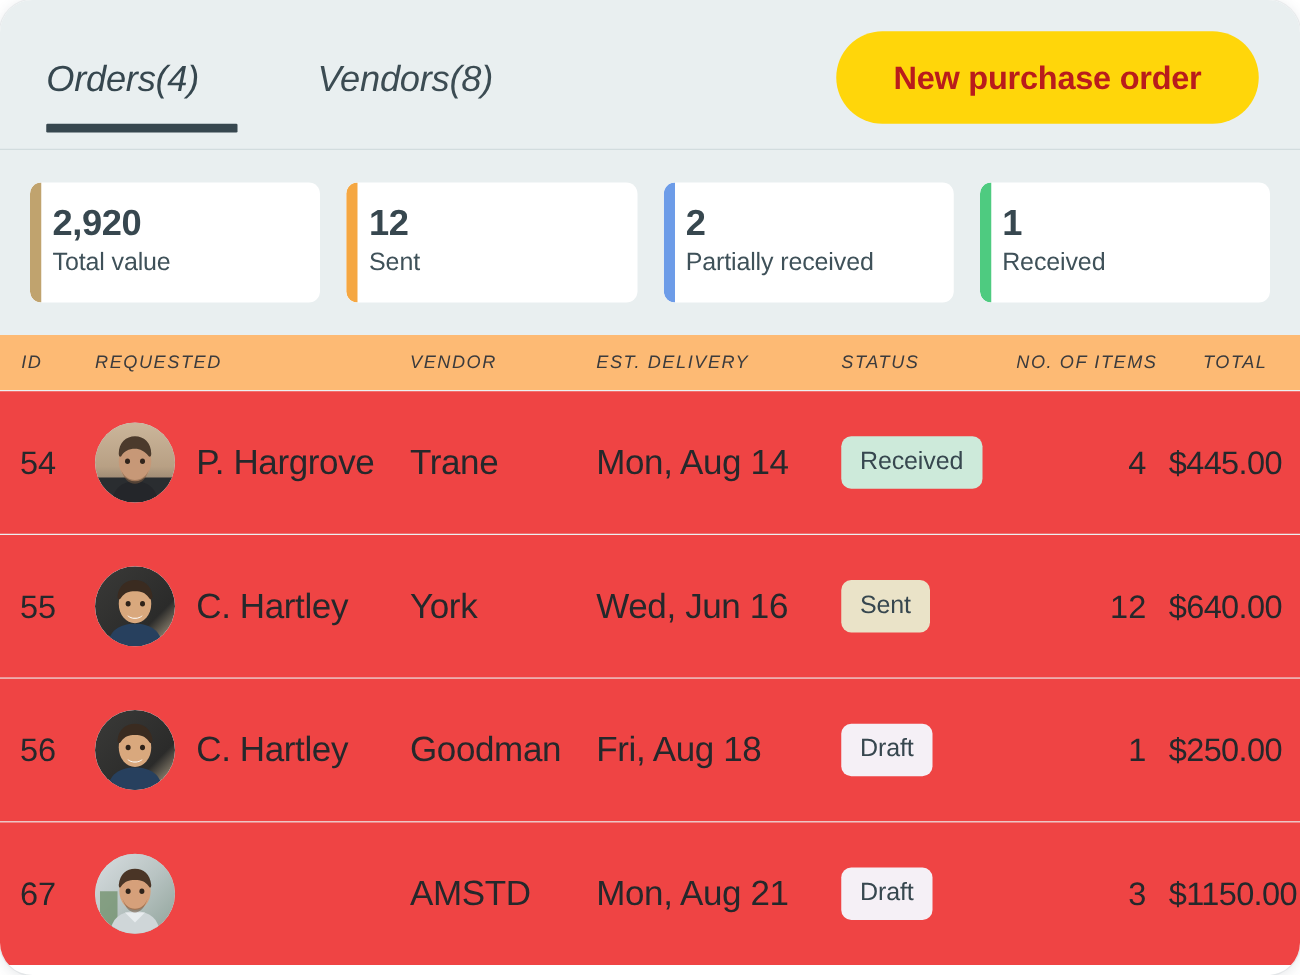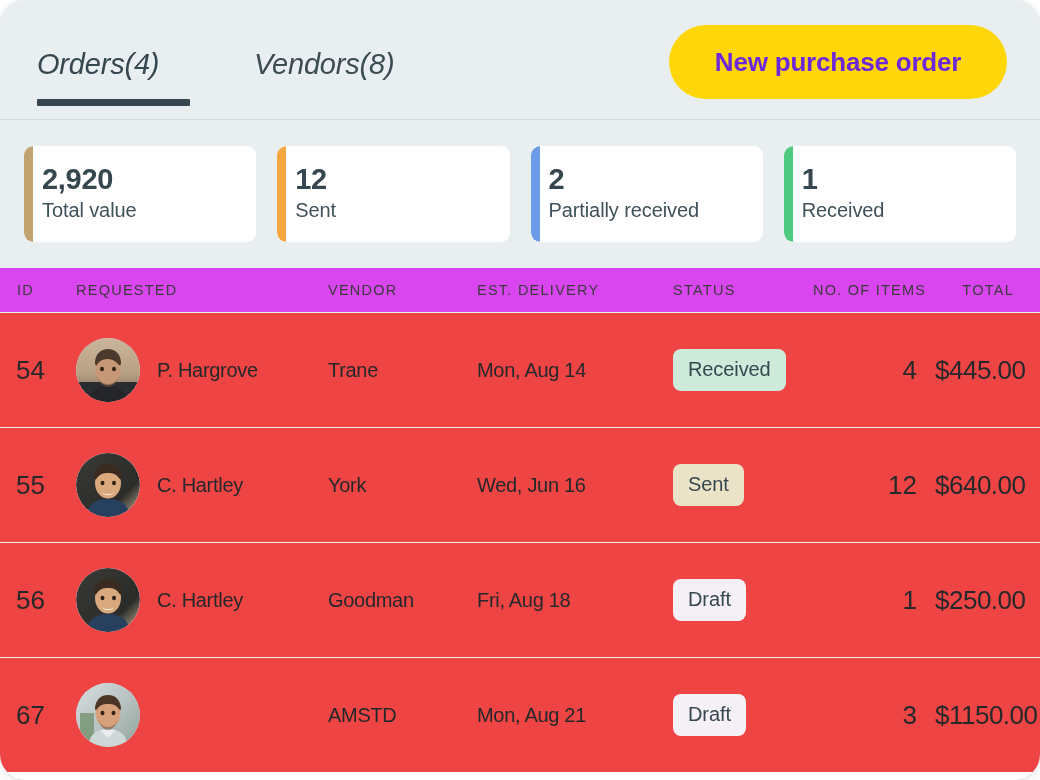--- a/index.html
+++ b/index.html
@@ -75,21 +75,21 @@
 
   .new-order-btn {
     position: absolute;
     right: 33px;
     top: 25px;
     width: 338px;
     height: 74px;
     border: none;
     border-radius: 37px;
     background: #ffd60a;
-    color: #6d28d9;
+    color: #b91c1c;
     font-family: "Liberation Sans", sans-serif;
     font-size: 26px;
     font-weight: 700;
     letter-spacing: -0.2px;
     cursor: pointer;
   }
 
   
   .stats {
     height: 148px;
@@ -136,24 +136,25 @@
     margin-top: 1px;
     letter-spacing: -0.1px;
   }
 
   
   .table {
     background: #ffffff;
   }
   .thead {
     height: 44px;
-    background: #d946ef;
+    background: #fdba74;
     display: flex;
     align-items: center;
     border-bottom: 1px solid #eceff0;
+    font-style: italic;
   }
   .th {
     font-size: 14.5px;
     letter-spacing: 1.25px;
     color: #3b3b3d;
     text-transform: uppercase;
     box-sizing: border-box;
     white-space: nowrap;
   }
 
@@ -174,21 +175,21 @@
   .c-items   { width: 122px; box-sizing: border-box; text-align: right; padding-right: 18px; }
   .c-total   { width: 105px; box-sizing: border-box; text-align: right; padding-right: 26px; }
 
   .thead .c-id     { padding-left: 17px; }
   .thead .c-req    { padding-left: 0px; }
   .thead .c-vendor { padding-left: 0px; }
   .thead .c-date   { padding-left: 0px; }
   .thead .c-status { padding-left: 0px; }
 
   .cell-text {
-    font-size: 20px;
+    font-size: 28px;
     color: #25282b;
     letter-spacing: -0.3px;
     white-space: nowrap;
   }
   .cell-id { font-size: 26px; color: #25282b; }
   .cell-num { font-size: 26px; color: #25282b; }
   .cell-total { font-size: 26px; color: #25282b; letter-spacing: -0.5px; }
 
   .avatar {
     width: 64px;

